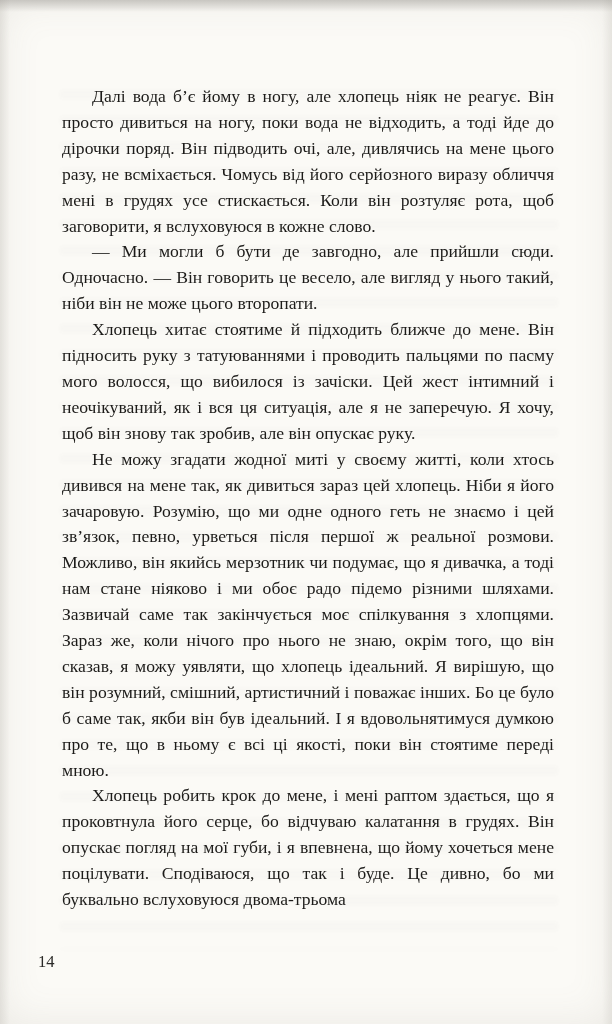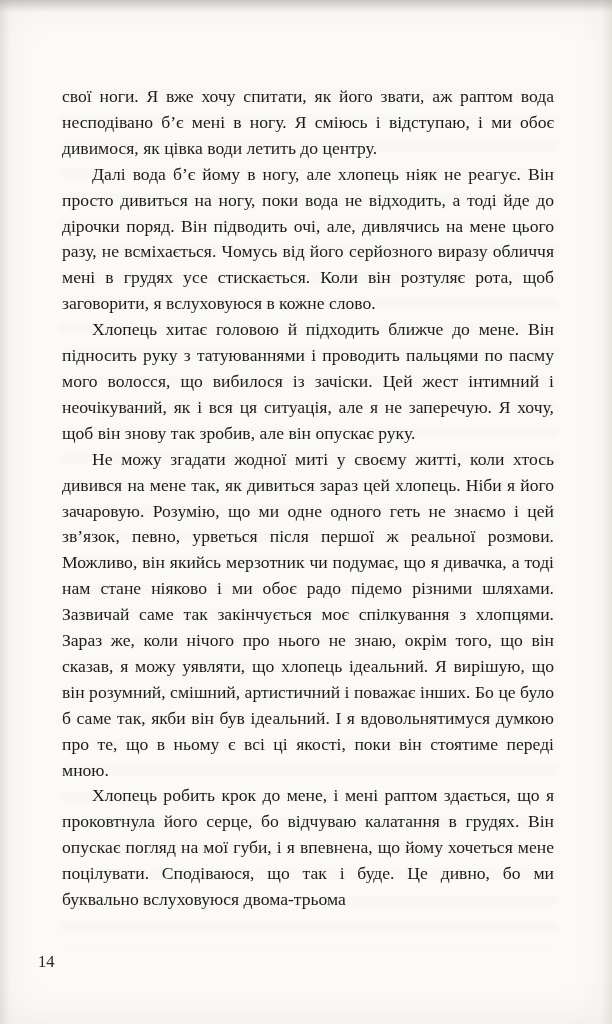--- a/index.html
+++ b/index.html
@@ -82,21 +82,21 @@
 </head>
 <body>
 
 <div class="page">
   <div class="scan-edge-top"></div>
   <div class="scan-edge-left"></div>
   <div class="scan-edge-right"></div>
   <div class="show-through"></div>
 
   <div class="text-block">
-    <p class="continuation">свої ноги. Я вже хочу спитати, як його звати, аж раптом вода несподівано б’є мені в ногу. Я сміюсь і відступаю, і ми обоє дивимося, як цівка води летить до центру.</p>
     <p>Далі вода б’є йому в ногу, але хлопець ніяк не реагує. Він просто дивиться на ногу, поки вода не відходить, а тоді йде до дірочки поряд. Він підводить очі, але, дивлячись на мене цього разу, не всміхається. Чомусь від його серйозного виразу обличчя мені в грудях усе стискається. Коли він розтуляє рота, щоб заговорити, я вслуховуюся в кожне слово.</p>
-    <p>Хлопець хитає головою й підходить ближче до мене. Він підносить руку з татуюваннями і проводить пальцями по пасму мого волосся, що вибилося із зачіски. Цей жест інтимний і неочікуваний, як і вся ця ситуація, але я не заперечую. Я хочу, щоб він знову так зробив, але він опускає руку.</p>
+    <p>— Ми могли б бути де завгодно, але прийшли сюди. Одночасно. — Він говорить це весело, але вигляд у нього такий, ніби він не може цього второпати.</p>
+    <p>Хлопець хитає стоятиме й підходить ближче до мене. Він підносить руку з татуюваннями і проводить пальцями по пасму мого волосся, що вибилося із зачіски. Цей жест інтимний і неочікуваний, як і вся ця ситуація, але я не заперечую. Я хочу, щоб він знову так зробив, але він опускає руку.</p>
     <p>Не можу згадати жодної миті у своєму житті, коли хтось дивився на мене так, як дивиться зараз цей хлопець. Ніби я його зачаровую. Розумію, що ми одне одного геть не знаємо і цей зв’язок, певно, урветься після першої ж реальної розмови. Можливо, він якийсь мерзотник чи подумає, що я дивачка, а тоді нам стане ніяково і ми обоє радо підемо різними шляхами. Зазвичай саме так закінчується моє спілкування з хлопцями. Зараз же, коли нічого про нього не знаю, окрім того, що він сказав, я можу уявляти, що хлопець ідеальний. Я вирішую, що він розумний, смішний, артистичний і поважає інших. Бо це було б саме так, якби він був ідеальний. І я вдовольнятимуся думкою про те, що в ньому є всі ці якості, поки він стоятиме переді мною.</p>
     <p>Хлопець робить крок до мене, і мені раптом здається, що я проковтнула його серце, бо відчуваю калатання в грудях. Він опускає погляд на мої губи, і я впевнена, що йому хочеться мене поцілувати. Сподіваюся, що так і буде. Це дивно, бо ми буквально вслуховуюся двома-трьома</p>
   </div>
 
   <div class="page-number">14</div>
 </div>
 
 </body></html>

